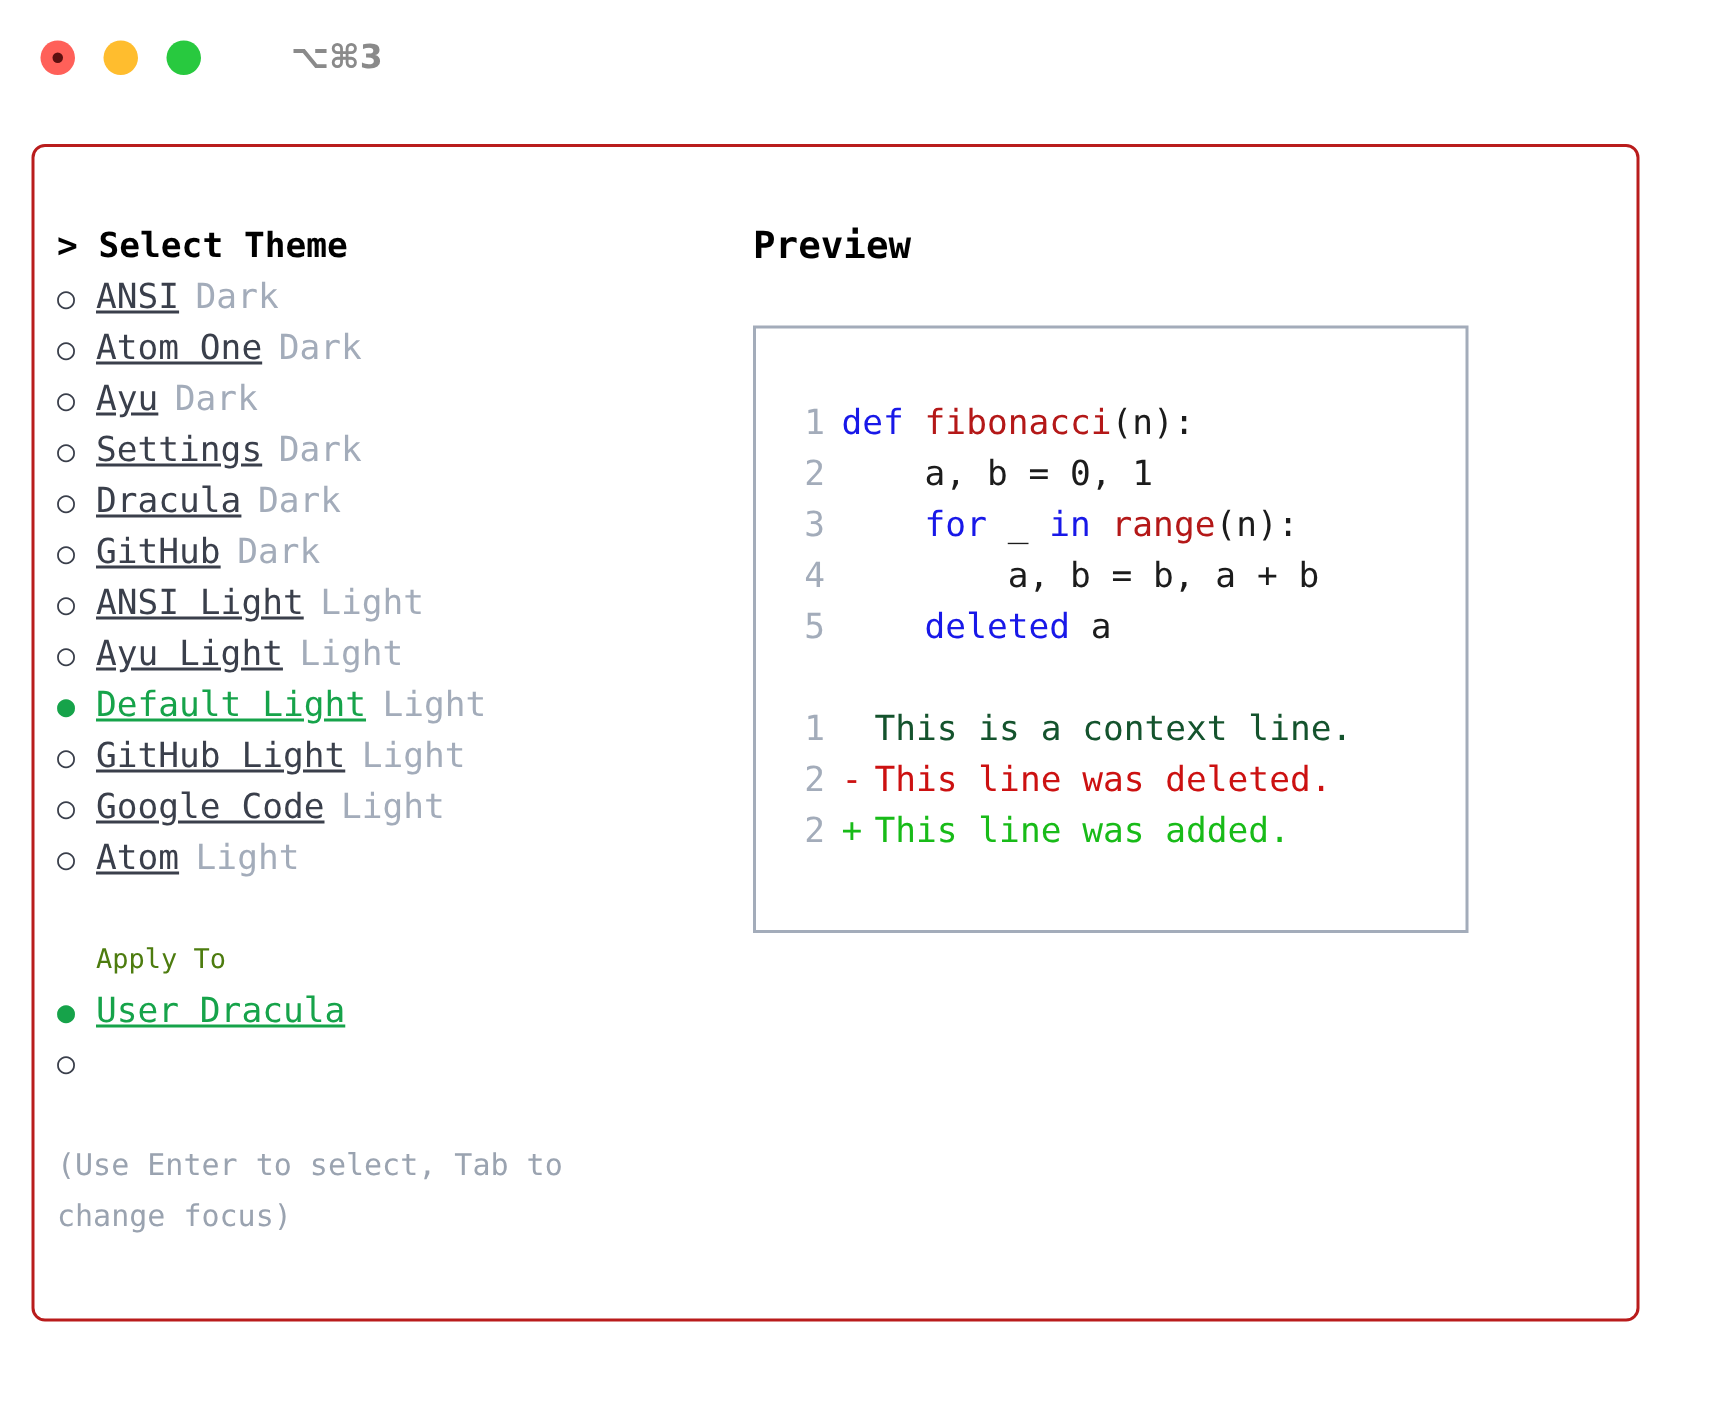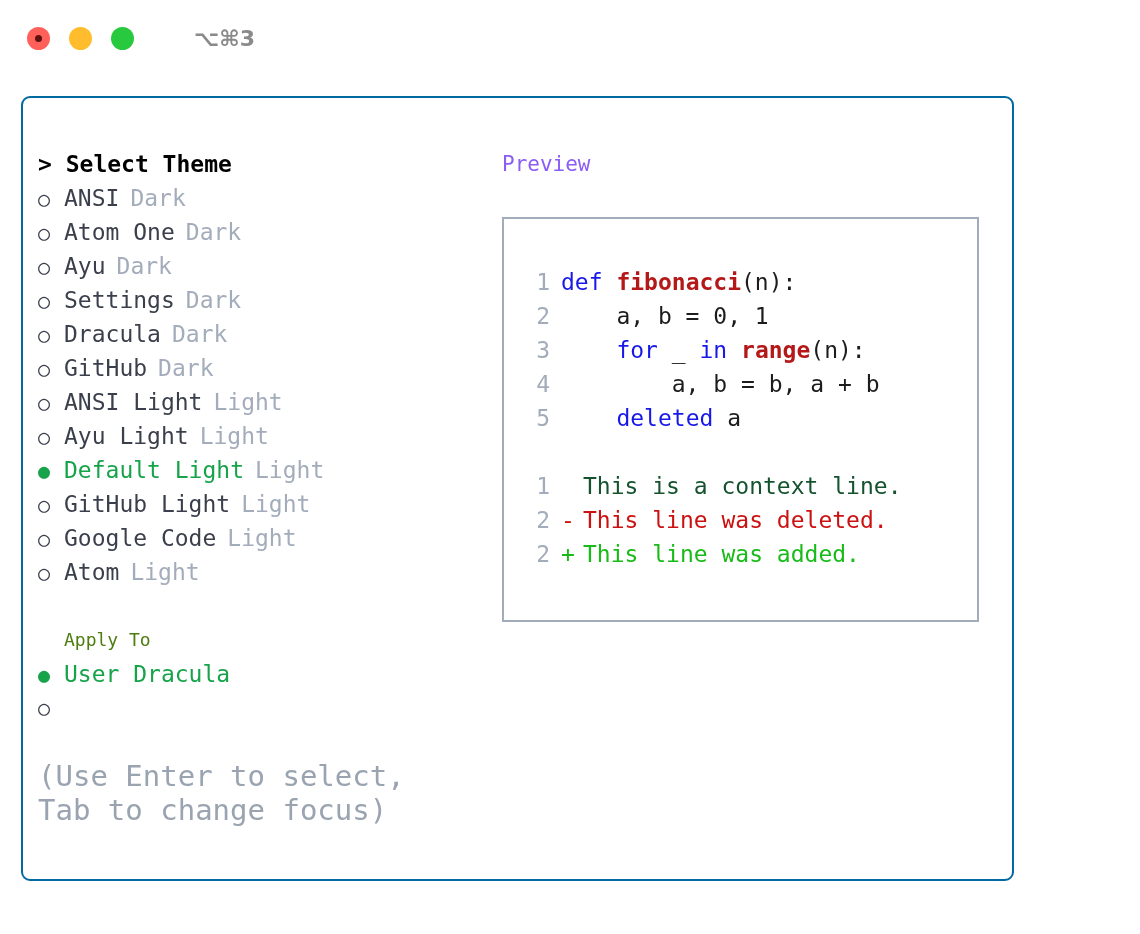--- a/index.html
+++ b/index.html
@@ -66,23 +66,23 @@
     color: #8a8a8a;
     letter-spacing: 0px;
     font-family: "DejaVu Sans", "Liberation Sans", sans-serif;
   }
 
   
   #panel {
     position: absolute;
     left: 21px;
     top: 96px;
-    width: 993px;
+    width: 1072px;
     height: 785px;
-    border: 2px solid #0369a1;
+    border: 2px solid #b91c1c;
     border-radius: 9px;
     box-sizing: border-box;
     background: #ffffff;
   }
 
   #panel-inner {
     position: relative;
     width: 100%;
     height: 100%;
   }
@@ -112,57 +112,57 @@
     white-space: pre;
   }
   .bullet {
     width: 26px;
     flex: 0 0 26px;
     font-size: 20px;
     color: #3a3f4b;
     line-height: 34px;
   }
   .list-row.selected .bullet { color: #16a34a; }
-  .row-label { color: #3a3f4b; }
+  .row-label { color: #3a3f4b; text-decoration: underline; }
   .list-row.selected .row-label { color: #16a34a; }
   .row-tag {
     color: #a3acba;
     margin-left: 11px;
   }
 
   .spacer-row { height: 34px; }
 
   .apply-header {
     font-size: 18px;
     color: #4d7c0f;
     line-height: 34px;
     padding-left: 26px;
     white-space: pre;
   }
 
   #hint {
     margin-top: 34px;
-    font-size: 29px;
+    font-size: 20px;
     line-height: 34px;
     color: #9aa3b0;
     width: 400px;
     white-space: pre-wrap;
   }
 
   
   #right-col {
     position: absolute;
     left: 479px;
     top: 49px;
     width: 490px;
   }
   #preview-title {
-    font-size: 21px;
-    font-weight: normal;
-    color: #8b5cf6;
+    font-size: 25px;
+    font-weight: bold;
+    color: #000000;
     line-height: 34px;
   }
   #preview-box {
     margin-top: 36px;
     width: 477px;
     height: 405px;
     border: 2px solid #a3acba;
     box-sizing: border-box;
     background: #ffffff;
     position: relative;
@@ -188,21 +188,21 @@
     color: #a3acba;
     margin-right: 11px;
   }
   .marker {
     width: 12px;
     flex: 0 0 12px;
     margin-right: 10px;
   }
   .code-text { white-space: pre; }
   .tok-kw   { color: #1818e8; }
-  .tok-fn   { color: #b41818; font-weight: bold; }
+  .tok-fn   { color: #b41818; }
   .tok-pl   { color: #1c1c1c; }
   .diff-ctx { color: #14532d; }
   .diff-del { color: #cc1111; }
   .diff-add { color: #18bb18; }
   .diff-gap { height: 34px; }
 </style>
 </head>
 <body>
 
 <div id="window">

